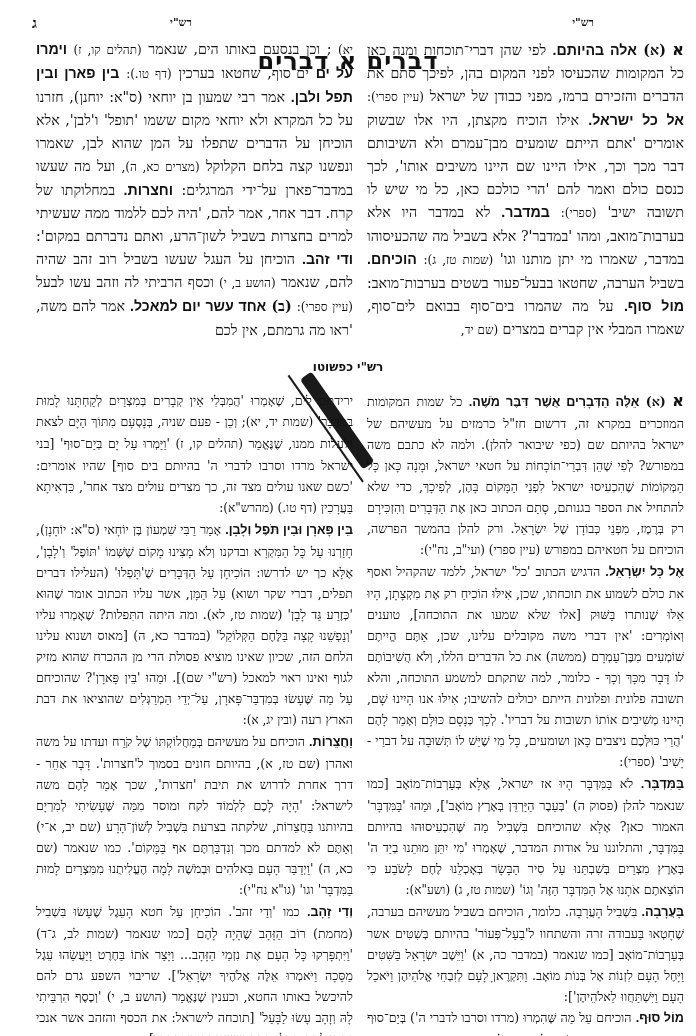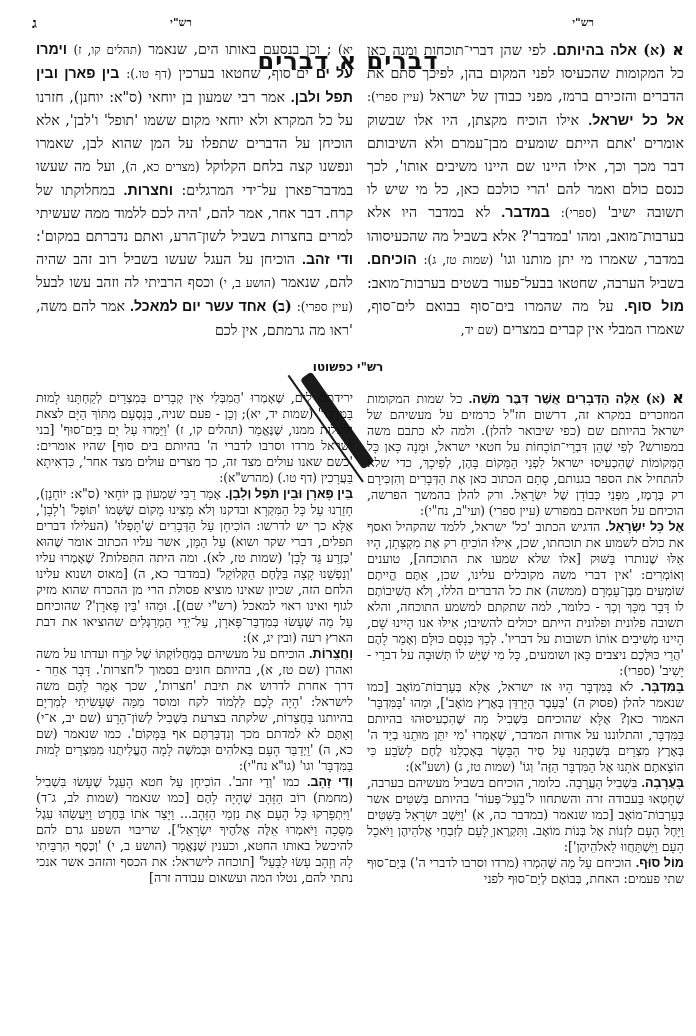--- a/index.html
+++ b/index.html
@@ -15,21 +15,21 @@
   .hdr-rashi-right { position: absolute; right: 102px; top: 10px; font-size: 11px; font-weight: bold; }
   .hdr-title { position: absolute; left: 50%; transform: translateX(-50%); top: 8px; font-size: 24px; font-weight: bold; letter-spacing: 1px; font-family: "DejaVu Sans", sans-serif; margin-top: 33px; }
   .hdr-rashi-left { position: absolute; left: 170px; top: 10px; font-size: 11px; font-weight: bold; }
   .hdr-page { position: absolute; left: 32px; top: 8px; font-size: 15px; font-weight: bold; }
 
   .cols { position: absolute; left: 36px; right: 12px; direction: rtl; display: flex; gap: 14px; }
   .col { flex: 1; text-align: justify; text-align-last: right; }
   .top-cols { top: 38px; height: 316px; }
   .top-cols .col { font-size: 14.2px; line-height: 23px; }
   .bot-cols { top: 390px; height: 640px; }
-  .bot-cols .col { font-size: 12.6px; line-height: 16px; }
+  .bot-cols .col { font-size: 12.6px; line-height: 21px; }
 
   .dh { font-weight: bold; font-family: Liberation Sans, sans-serif; }
   .src { font-size: 12px; }
   .vn { font-weight: bold; }
   .big-aleph { font-weight: bold; font-size: 16px; font-family: "DejaVu Sans", sans-serif; }
 
   .section-title {
     position: absolute; top: 360px; left: 0; width: 696px; text-align: center;
     font-size: 12px; font-weight: bold; direction: rtl; font-family: "DejaVu Sans", sans-serif;
   }

